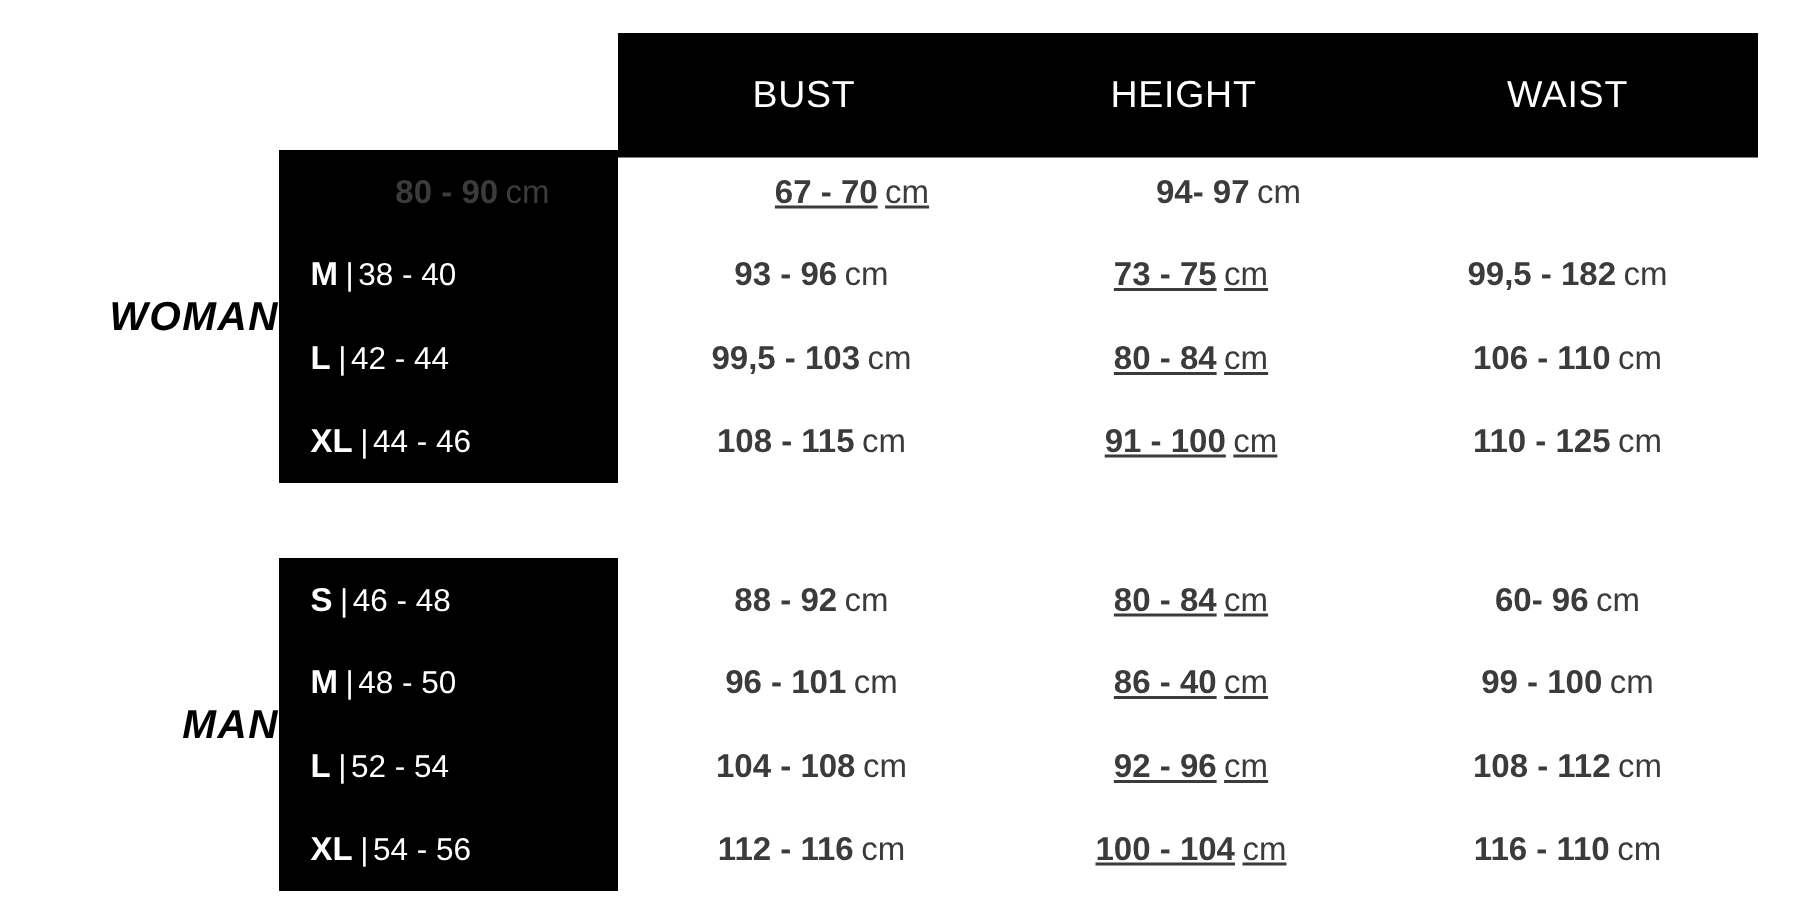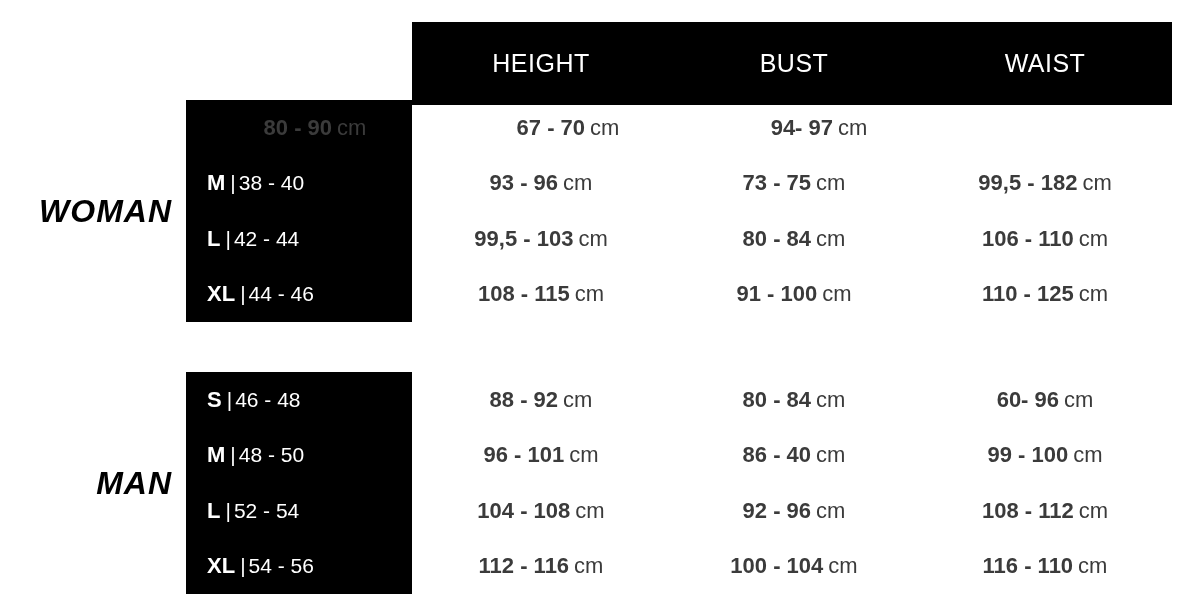--- a/index.html
+++ b/index.html
@@ -56,23 +56,22 @@
 
   .group-label {
     position: absolute;
     left: 0;
     top: 0;
     width: 186px;
     height: 222px;
     display: flex;
     align-items: center;
     justify-content: flex-end;
-    padding-right: 14px;
     box-sizing: border-box;
-    font-size: 32px;
+    font-size: 27px;
     font-weight: bold;
     font-style: italic;
     color: #000000;
     letter-spacing: 1px;
   }
 
   .size-col {
     position: absolute;
     left: 186px;
     top: 0;
@@ -124,31 +123,31 @@
     white-space: nowrap;
   }
   .cell-meas .v {
     font-weight: bold;
   }
   .cell-meas .u {
     font-weight: 400;
     padding-left: 5px;
   }
   .cell-meas.m1 { width: 258px; }
-  .cell-meas.m2 { width: 248px; }
+  .cell-meas.m2 { width: 248px; text-decoration: underline; }
   .cell-meas.m3 { width: 254px; }
 </style>
 </head>
 <body>
 
 <div class="page">
 
   <div class="header-bar">
+    <div class="header-cell c2">BUST</div>
     <div class="header-cell c1">HEIGHT</div>
-    <div class="header-cell c2">BUST</div>
     <div class="header-cell c3">WAIST</div>
   </div>
 
   <div class="group woman">
     <div class="group-label">WOMAN</div>
     <div class="size-col"></div>
     <div class="rows">
 
       <div class="row">
         <div class="cell-meas m1">

